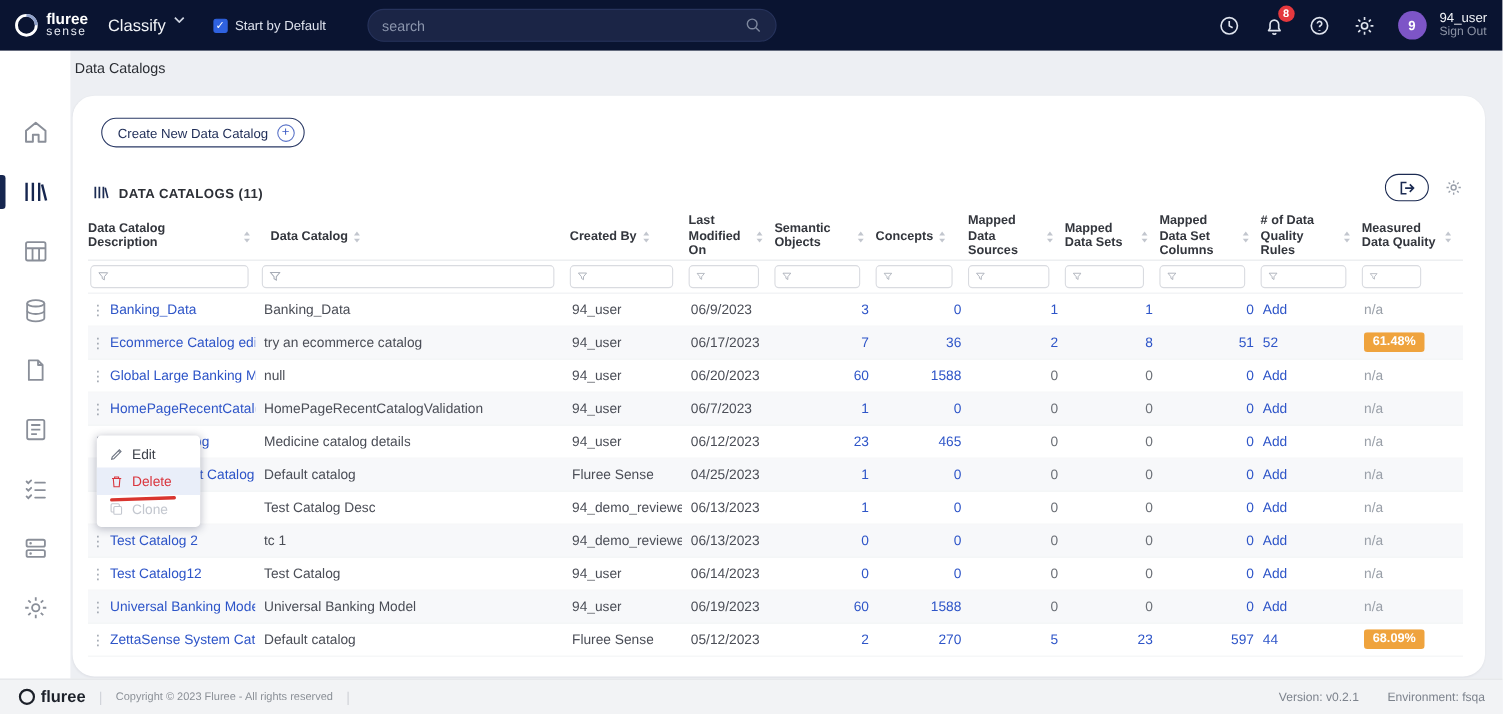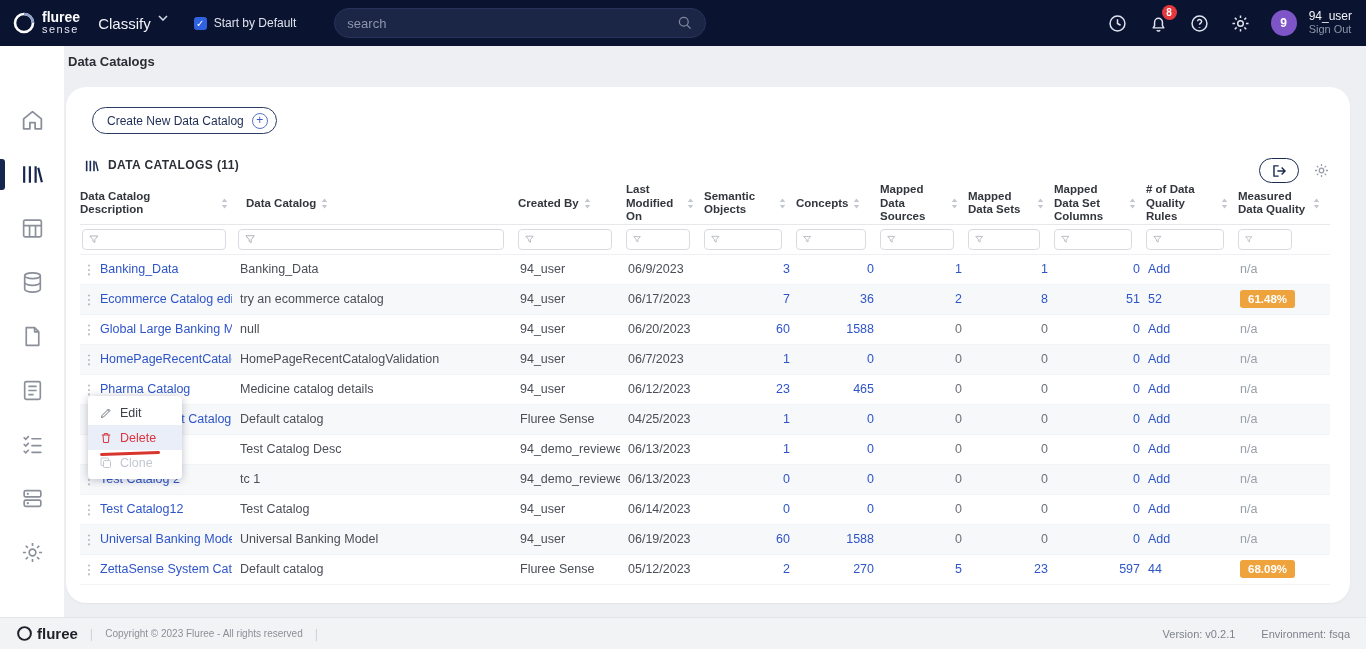--- a/index.html
+++ b/index.html
@@ -29,25 +29,25 @@
   .sign-out{color:#8d94a6;font-size:11px;cursor:pointer}
 
   
   .sidebar{position:absolute;left:0;top:46px;width:64px;bottom:32px;background:#fff;display:flex;flex-direction:column;align-items:center;padding-top:62px;gap:29px;z-index:20}
   .side-item{position:relative;width:100%;display:flex;justify-content:center;color:#8a8f99;cursor:pointer}
   .side-item.active{color:#16264f}
   .active-bar{position:absolute;left:0;top:-3px;width:5px;height:31px;background:#16264f;border-radius:0 3px 3px 0}
 
   
   .main{position:absolute;left:64px;top:46px;right:0;bottom:32px;padding:8px 16px 0 2px;overflow:hidden}
-  .breadcrumb{font-size:13px;font-weight:bold;color:#2a2d33;margin-bottom:18px;margin-left:2px}
+  .breadcrumb{font-size:13px;font-weight:normal;color:#2a2d33;margin-bottom:18px;margin-left:2px}
   .card{background:#fff;border-radius:20px;padding:16px 20px 18px 14px;box-shadow:0 1px 2px rgba(16,24,40,.05);position:relative}
   .create-btn{display:inline-flex;align-items:center;gap:8px;border:1px solid #2b3a66;background:#fff;color:#1e2c56;font-size:12px;height:27px;padding:0 8px 0 14px;border-radius:15px;cursor:pointer;margin:4px 0 24px 12px;font-family:inherit}
   .plus{width:16px;height:16px;border-radius:50%;border:1px solid #5b74c8;color:#3c5bc4;font-size:12px;line-height:13px;text-align:center}
-  .card-head{display:flex;align-items:flex-start;padding-left:4px}
+  .card-head{display:flex;align-items:flex-end;margin-bottom:12px;padding-left:4px}
   .card-title{font-size:12px;font-weight:bold;color:#2c2f36;letter-spacing:.4px;margin-left:8px}
   .head-actions{margin-left:auto;display:flex;align-items:center;gap:14px}
   .export-btn{width:40px;height:25px;border:1.5px solid #1c2b52;border-radius:13px;background:#fff;display:flex;align-items:center;justify-content:center;cursor:pointer}
   .tbl-gear{cursor:pointer;display:flex;align-items:center}
 
   
   .table{--cols:158px 280px 108px 78px 92px 84px 88px 86px 92px 92px 1fr}
   .thead,.tfilter,.trow{display:grid;grid-template-columns:var(--cols)}
   .thead{border-bottom:1px solid #e6e8ec;min-height:38px}
   .th{display:flex;align-items:center;gap:5px;padding-right:10px;font-size:11.5px;font-weight:bold;color:#33363d;line-height:1.18;cursor:pointer}

